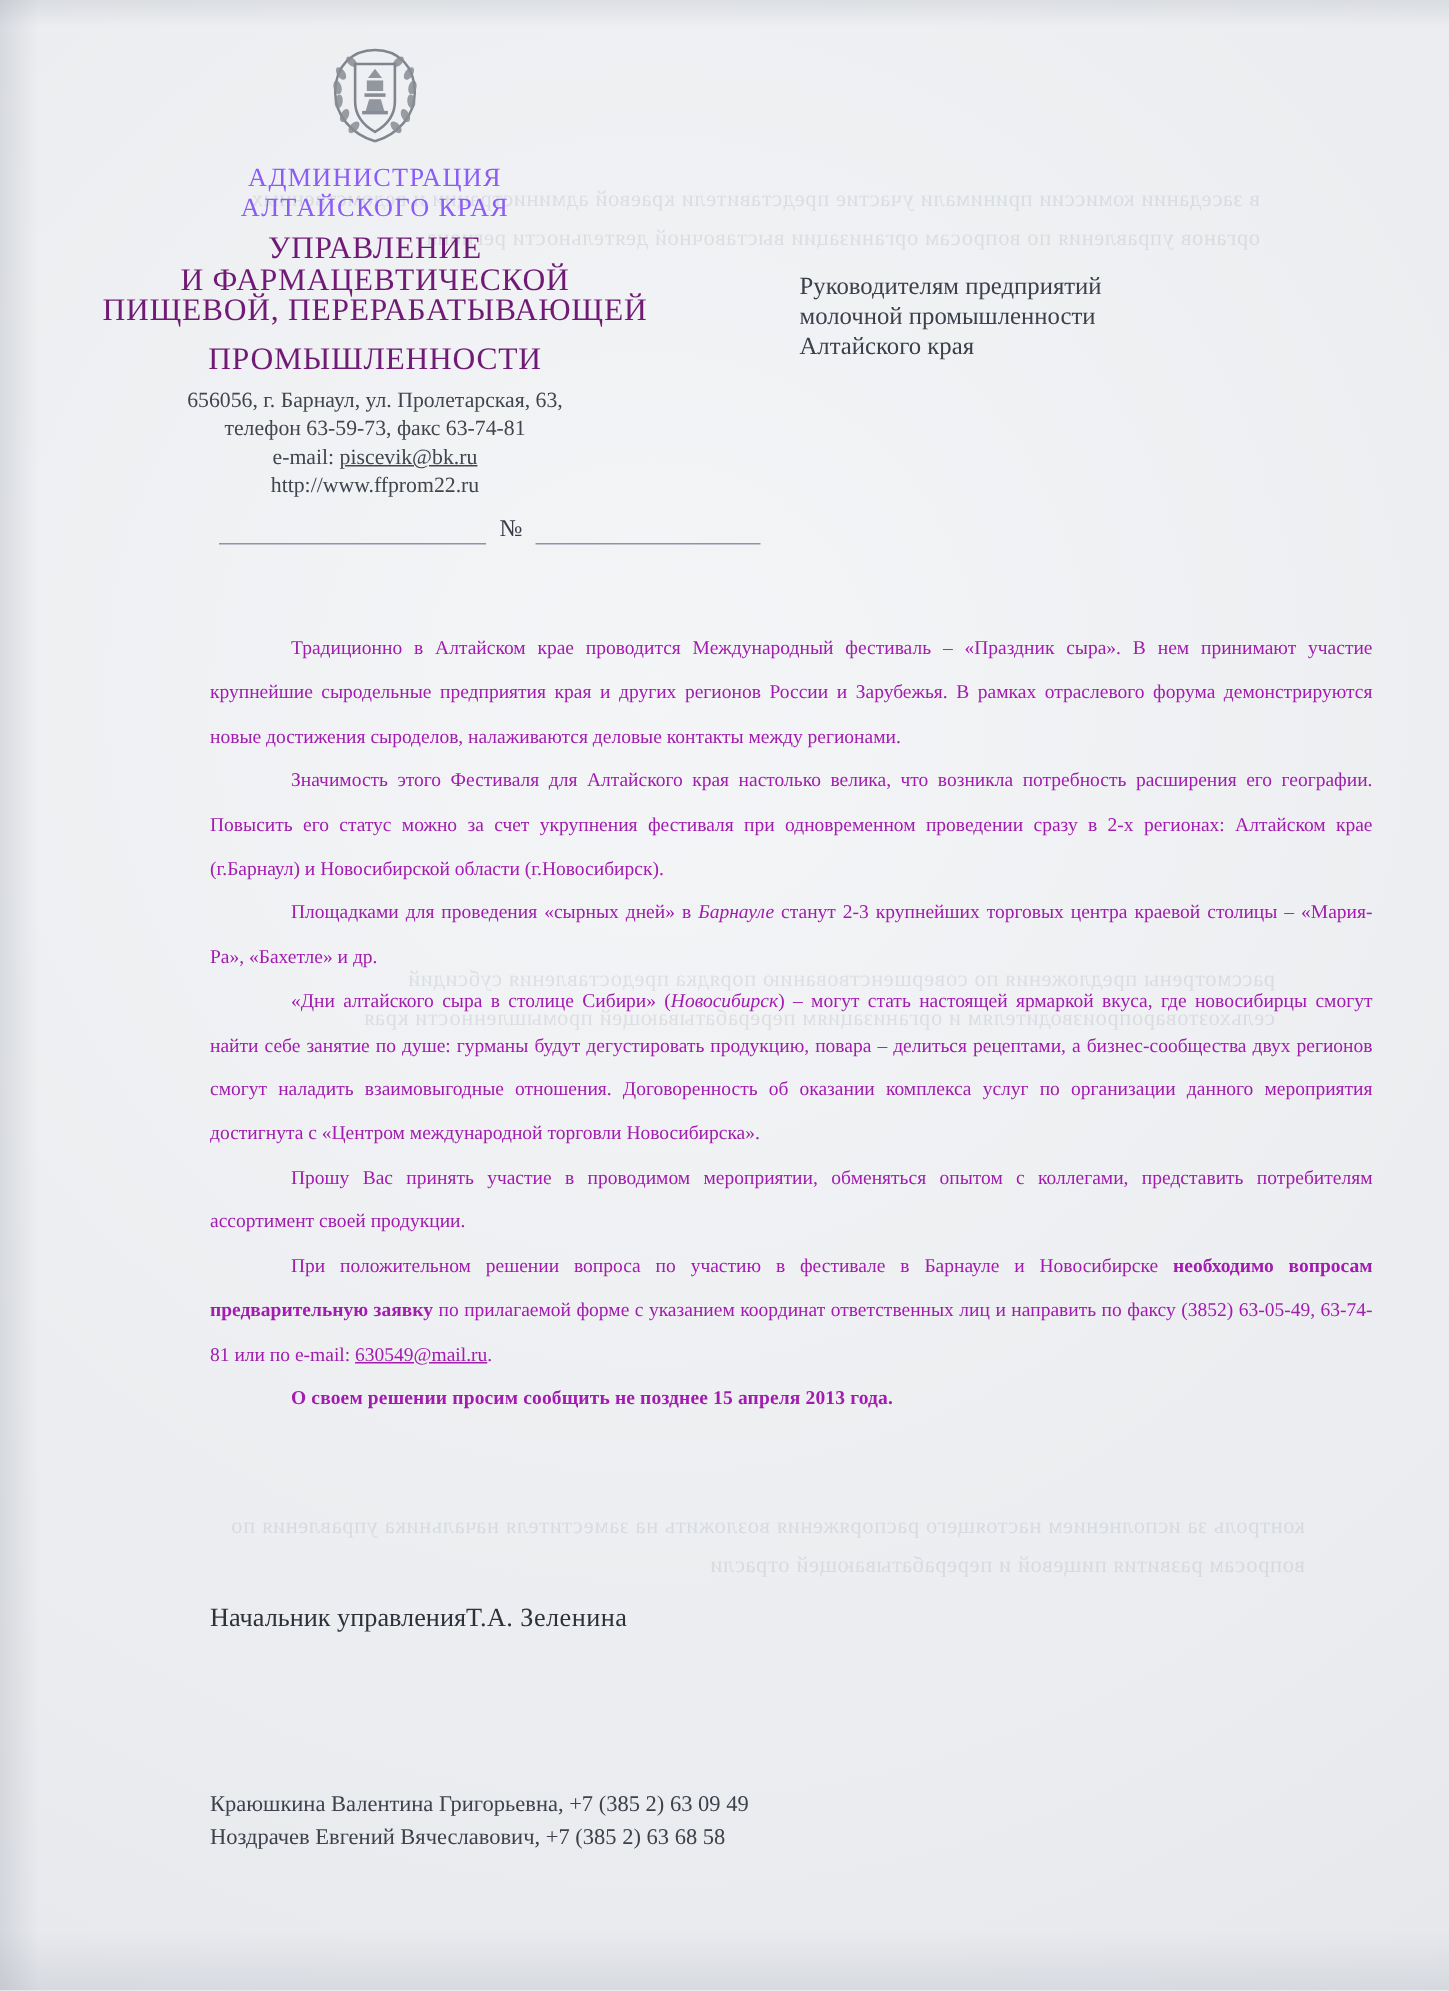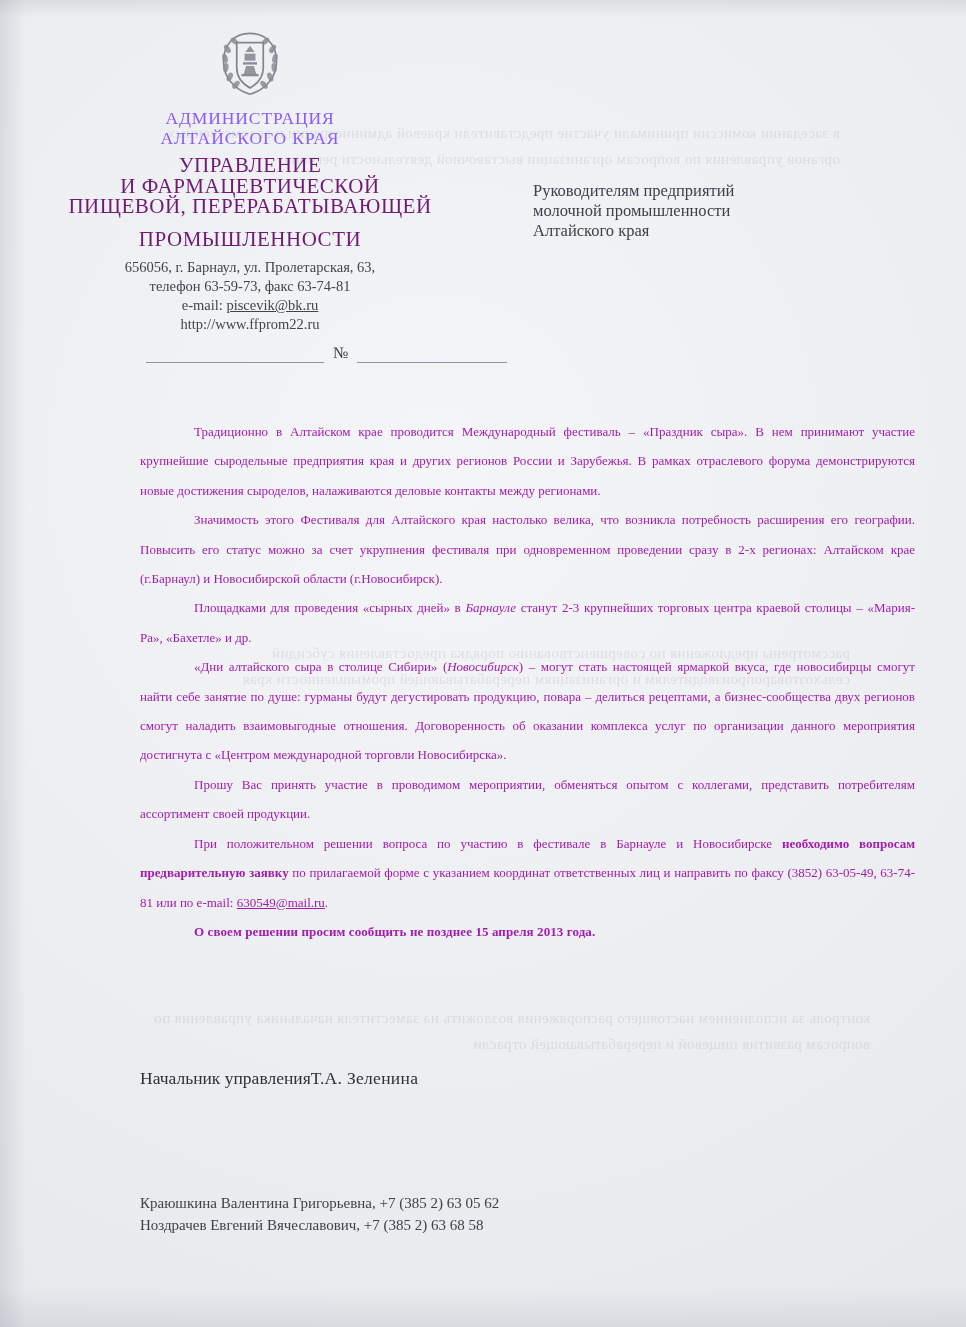--- a/index.html
+++ b/index.html
@@ -266,21 +266,21 @@
 
     <span class="deadline">О своем решении просим сообщить не позднее 15 апреля 2013 года.</span>
   </div>
 
   <div class="signature">
     <div>Начальник управления</div>
     <div class="sig-name">Т.А. Зеленина</div>
   </div>
 
   <div class="footer">
-    <div>Краюшкина Валентина Григорьевна, +7 (385 2) 63 05 62</div>
+    <div>Краюшкина Валентина Григорьевна, +7 (385 2) 63 09 49</div>
     <div>Ноздрачев Евгений Вячеславович, +7 (385 2) 63 68 58</div>
   </div>
 
 </div>
 
 <div class="scan-shadow-left"></div>
 <div class="scan-shadow-top"></div>
 <div class="scan-shadow-bottom"></div>
 
 </body></html>

